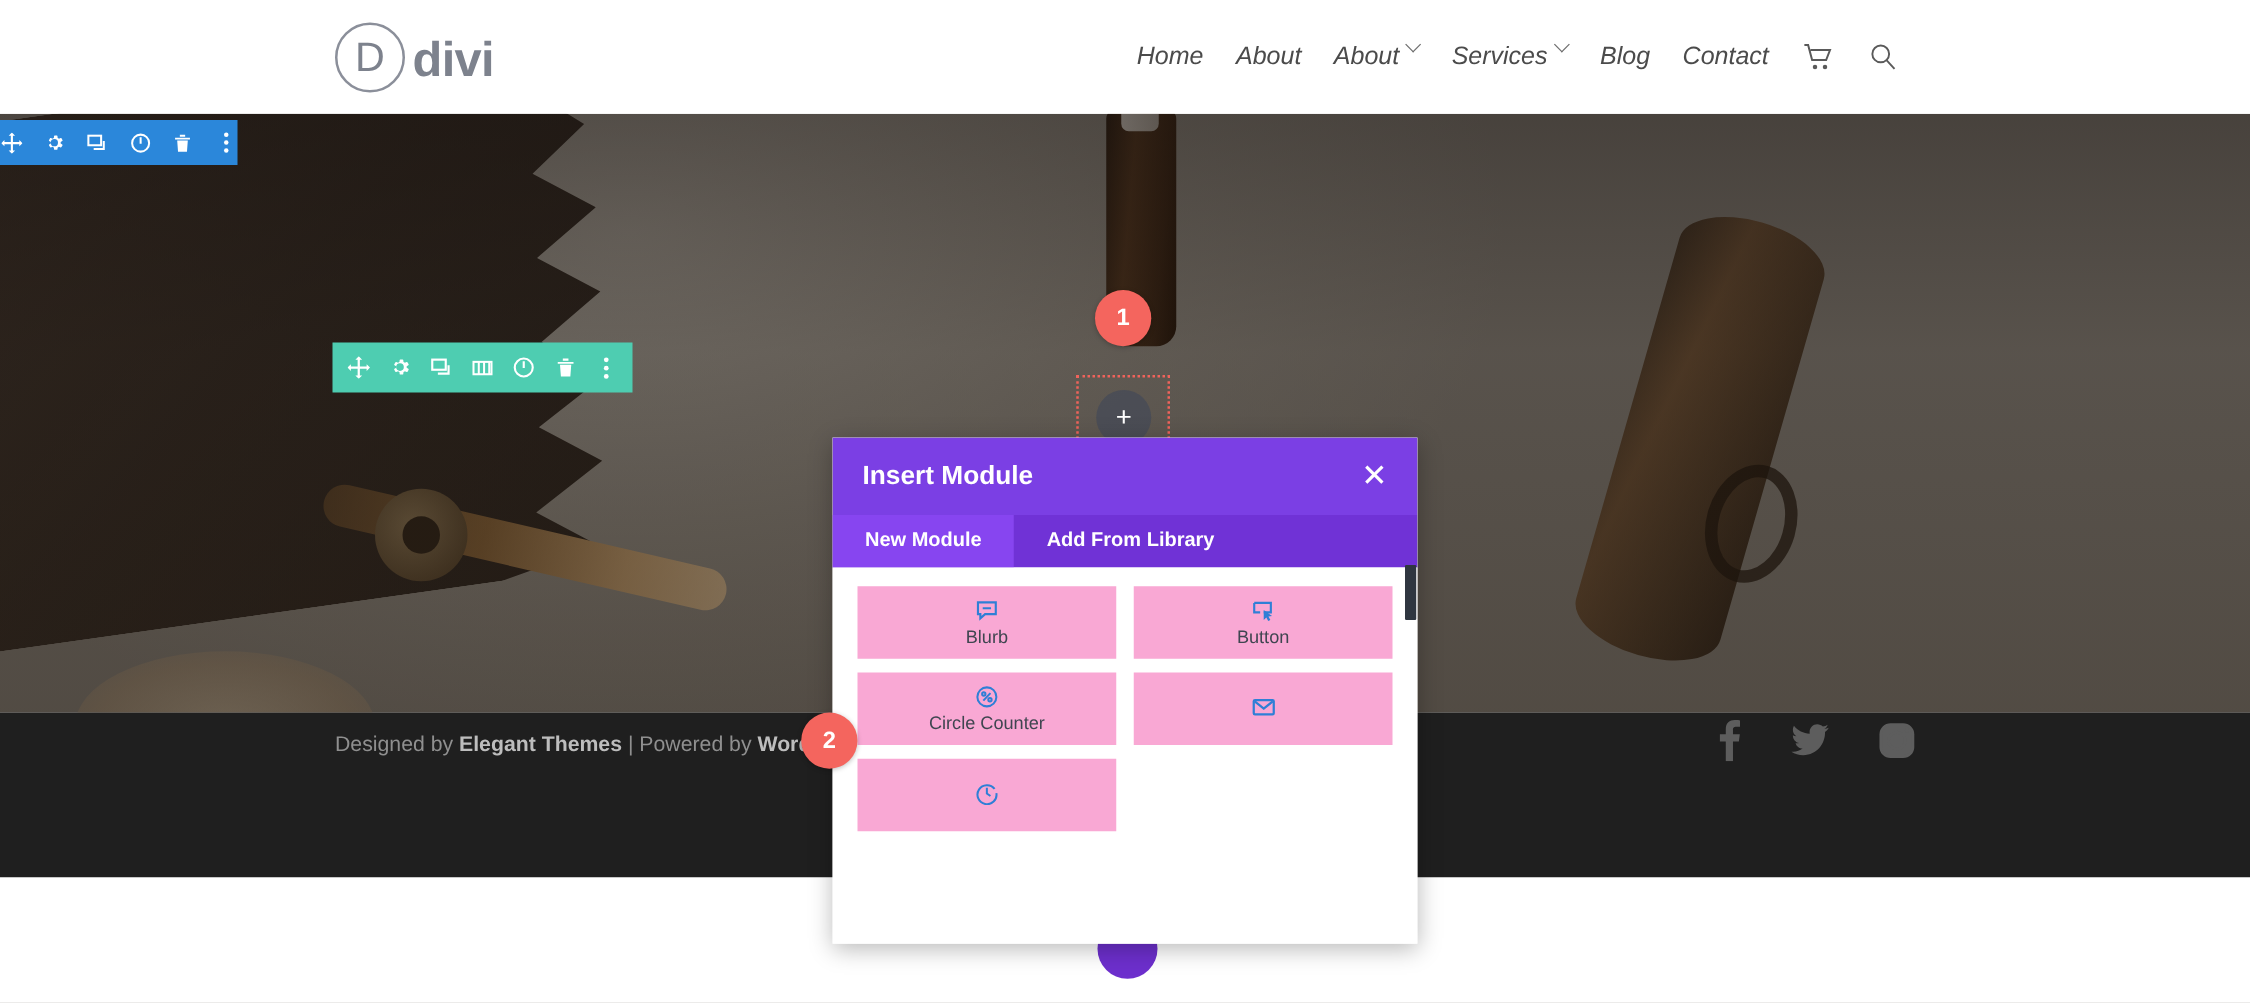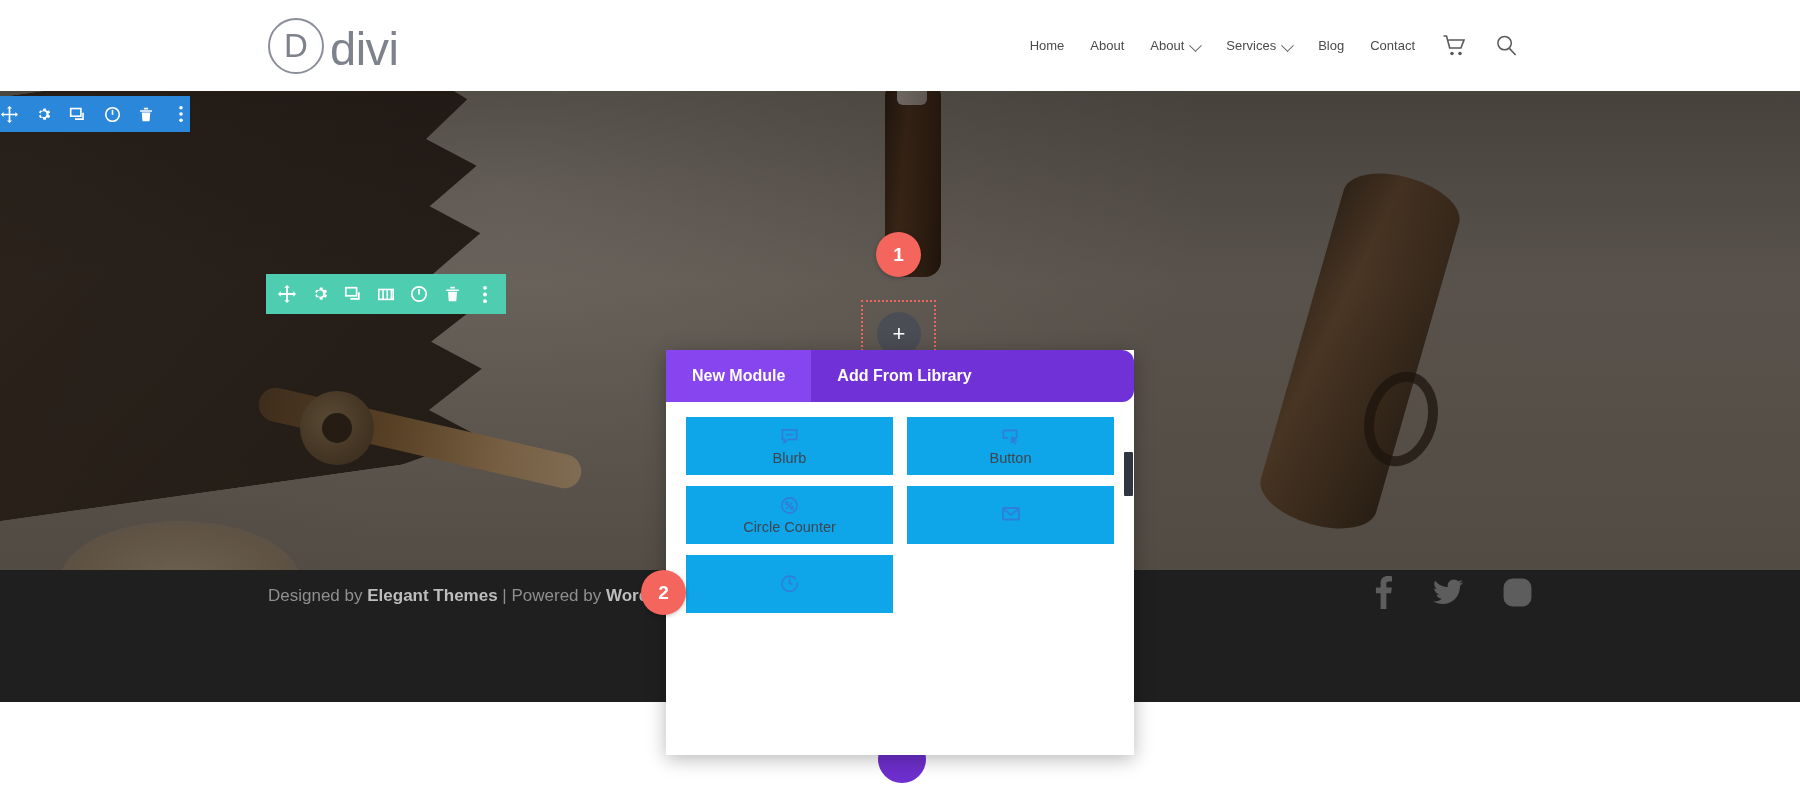--- a/index.html
+++ b/index.html
@@ -26,34 +26,35 @@
   }
   .logo-ring {
     width: 56px; height: 56px; border-radius: 50%;
     border: 2px solid #8b8f9a;
     display: flex; align-items: center; justify-content: center;
     font-family: "Liberation Sans", sans-serif;
     font-size: 33px; color: #7d828d; font-weight: 300;
     letter-spacing: 0;
   }
   .logo-text {
-    font-size: 47px; color: #7d828d; font-weight: 400;
+    font-size: 39px; color: #7d828d; font-weight: 700;
     letter-spacing: -0.5px; margin-left: 2px; line-height: 1;
     position: relative; top: 2px;
   }
 
   .main-nav {
     position: absolute; right: 268px; top: 0; height: 91px;
     display: flex; align-items: center; gap: 0;
   }
   .nav-item {
-    font-size: 13px; color: #4b4b4b; font-weight: 400;
+    font-size: 20px; color: #4b4b4b; font-weight: 400;
     padding: 0 13px; white-space: nowrap;
-    display: flex; align-items: flex-end; gap: 7px;
+    display: flex; align-items: flex-start; gap: 7px;
     cursor: pointer;
+    font-style: italic;
   }
   .caret {
     display: inline-block; width: 9px; height: 9px;
     border-right: 1.7px solid #6d6d6d; border-bottom: 1.7px solid #6d6d6d;
     transform: rotate(45deg) translate(-2px,-2px);
   }
   .nav-icon { padding: 0 14px; cursor: pointer; display:flex; align-items:center;}
 
   
   .hero {
@@ -211,37 +212,37 @@
     display:flex; flex-direction:column;
     overflow:hidden;
   }
   .modal-head {
     height: 62px; background:#7b3fe4;
     display:flex; align-items:center; justify-content:space-between;
     padding: 0 24px;
   }
   .modal-title { color:#fff; font-size:21px; font-weight:700; }
   .modal-close { color:#fff; font-size:25px; font-weight:300; cursor:pointer; line-height:1; }
-  .modal-tabs { height: 52px; display:flex; background:#7032d6;border-radius:12px; }
+  .modal-tabs { height: 42px; display:flex; background:#7032d6; }
   .tab {
     display:flex; align-items:center; justify-content:center;
     color:#fff; font-size:16px; font-weight:700; cursor:pointer;
     padding: 0 26px; height:100%;
   }
   .tab.active { background:#8745f0; }
   .modal-body {
     flex:1; background:#fff; position:relative;
     overflow:hidden; padding: 15px 20px 0 20px;
   }
   .module-grid {
     display:grid; grid-template-columns: 1fr 1fr;
     gap: 11px 14px;
   }
   .module-card {
-    background:#0ea5e9; height: 58px;
+    background:#f9a8d4; height: 58px;
     display:flex; flex-direction:column; align-items:center; justify-content:center;
     gap: 4px; cursor:pointer; position:relative;
   }
   .module-card.highlight::after {
     content:""; position:absolute; left:-6px; top:-6px; right:-6px; bottom:-6px;
     border: 2px dotted #ea4d4d;
     pointer-events:none;
   }
   .module-icon { color:#2f7fd6; display:flex; align-items:center; justify-content:center; height:20px;}
   .module-label { font-size:14.5px; color:#3f4550; }
@@ -427,20 +428,24 @@
   </div>
 
   <div class="add-slot"></div>
   <div class="add-circle">
     <span class="plus">+</span>
   </div>
 
   <div class="purple-fab"></div>
 
   <div class="modal">
+    <div class="modal-head">
+      <span class="modal-title">Insert Module</span>
+      <span class="modal-close">✕</span>
+    </div>
 
     <div class="modal-tabs">
       <div class="tab active">
         <span>New Module</span>
       </div>
       <div class="tab">
         <span>Add From Library</span>
       </div>
     </div>
 

